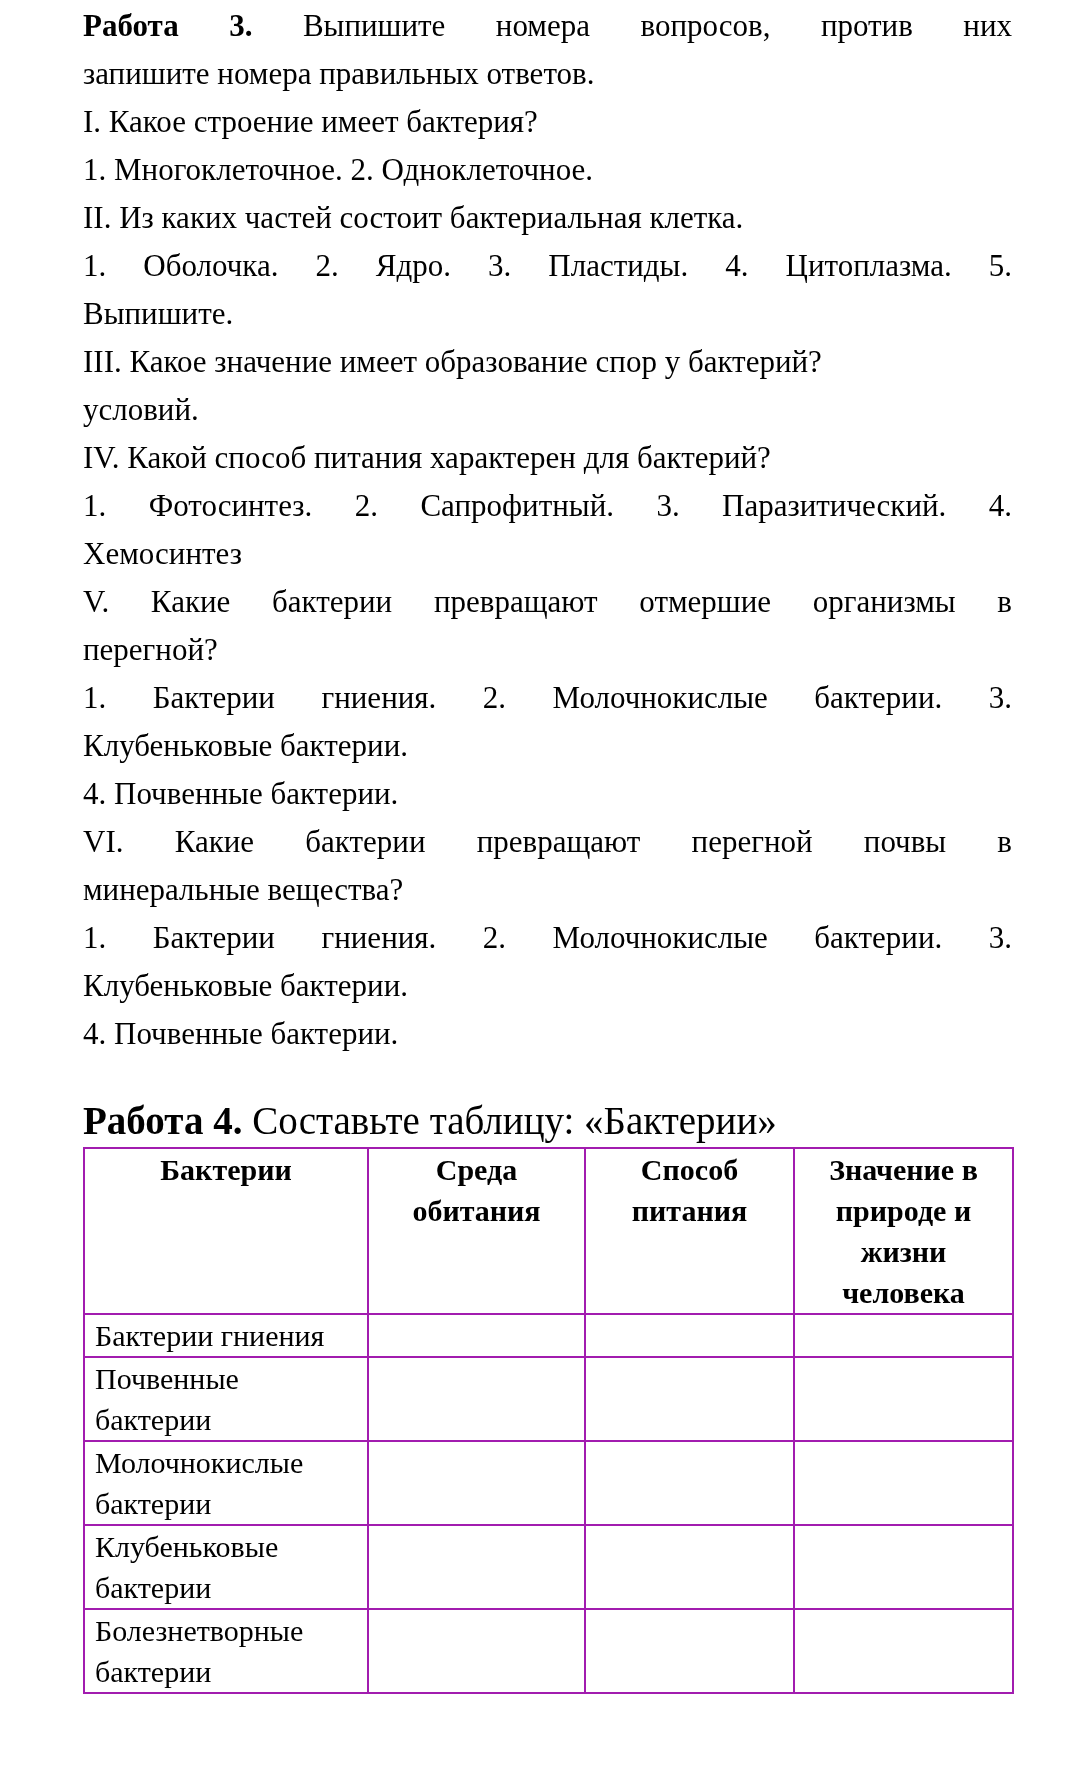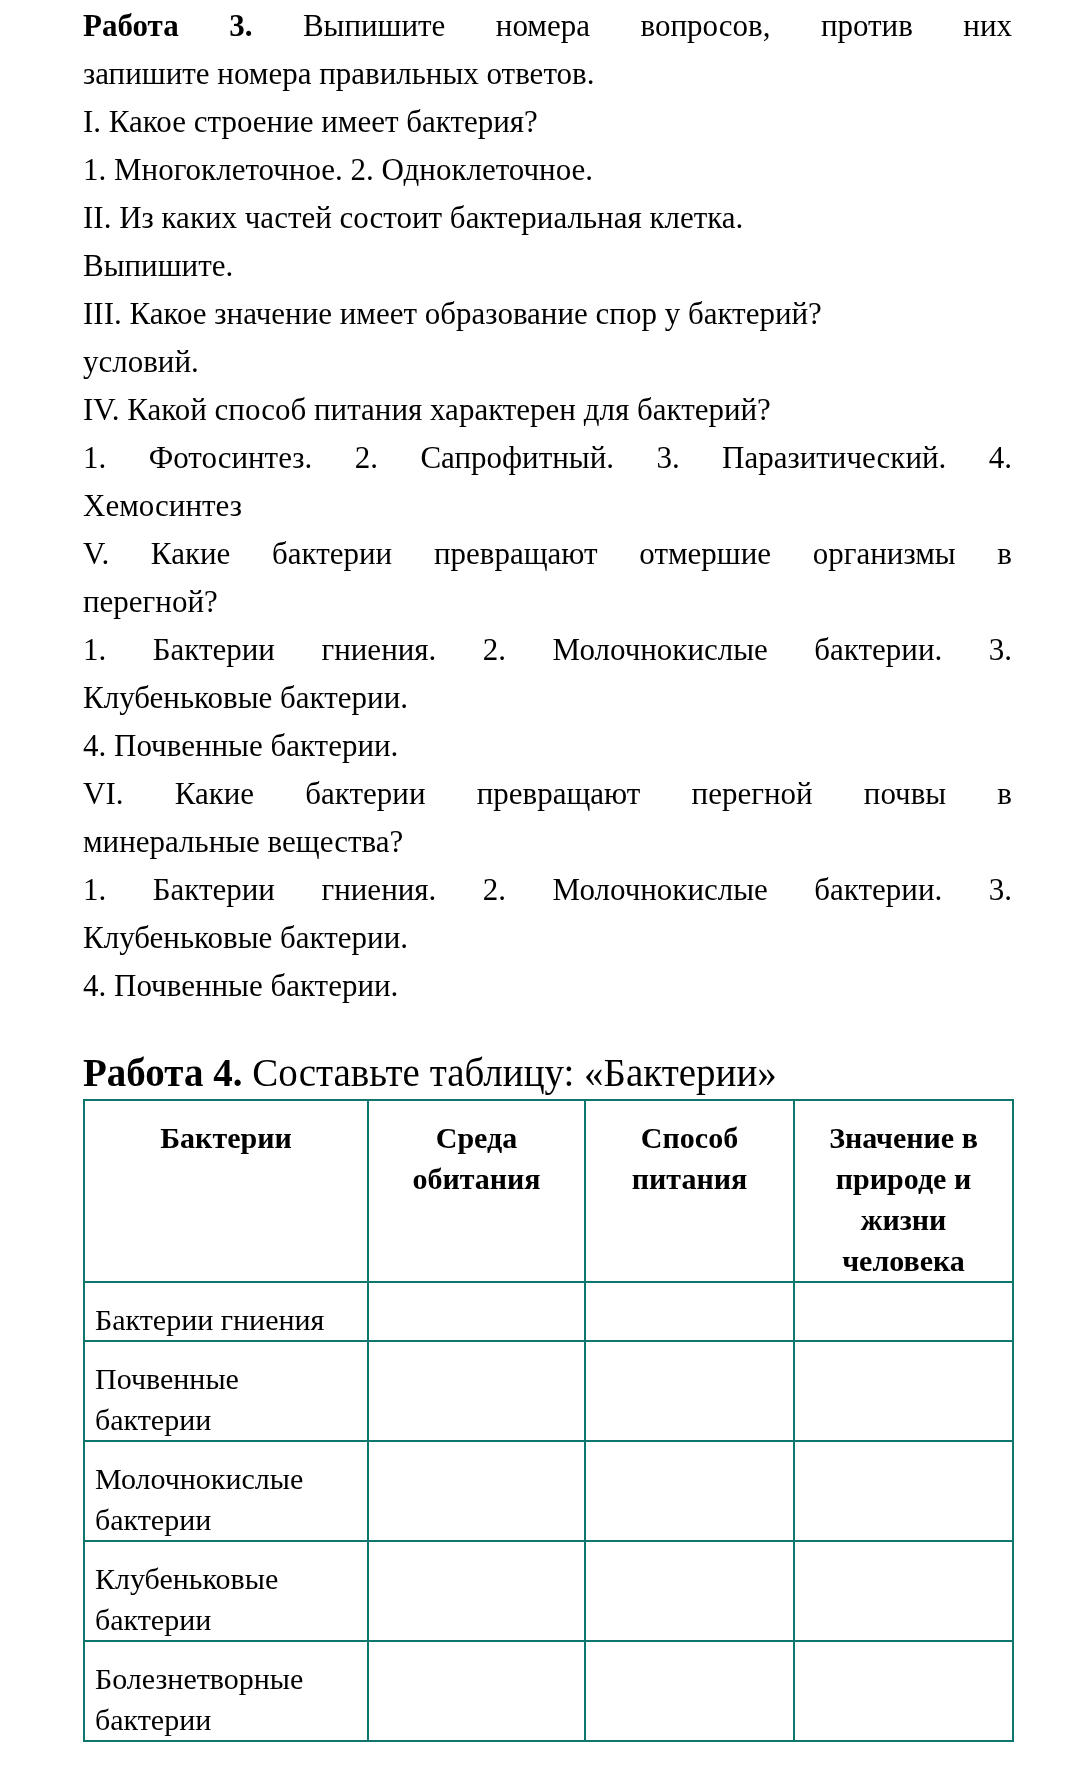--- a/index.html
+++ b/index.html
@@ -49,23 +49,23 @@
   table.bacteria-table {
     margin-top: 3px;
     border-collapse: collapse;
     table-layout: fixed;
     width: 929px;
     font-size: 30px;
     line-height: 41px;
   }
   table.bacteria-table th,
   table.bacteria-table td {
-    border: 2px solid #0f766e;
+    border: 2px solid #a21caf;
     vertical-align: top;
-    padding: 16px 10px 0 10px;
+    padding: 0 10px 0 10px;
     overflow: hidden;
   }
   table.bacteria-table thead th {
     font-weight: bold;
     text-align: center;
     height: 162px;
   }
   table.bacteria-table tbody td {
     text-align: left;
     height: 80px;
@@ -79,20 +79,21 @@
 
 <div class="page">
   <div class="content">
 
     <div class="text-block">
         <div class="line j"><span class="b">Работа 3.</span><span class=""> Выпишите номера вопросов, против них</span></div>
         <div class="line"><span class="">запишите номера правильных ответов.</span></div>
         <div class="line"><span class="">I. Какое строение имеет бактерия?</span></div>
         <div class="line"><span class=" i">1. Многоклеточное. 2. Одноклеточное.</span></div>
         <div class="line"><span class="">II. Из каких частей состоит бактериальная клетка.</span></div>
+        <div class="line j"><span class=" i">1. Оболочка. 2. Ядро. 3. Пластиды. 4. Цитоплазма. 5.</span></div>
         <div class="line"><span class=" i">Выпишите.</span></div>
         <div class="line"><span class="">III. Какое значение имеет образование спор у бактерий?</span></div>
         <div class="line"><span class=" i">условий.</span></div>
         <div class="line"><span class="">IV. Какой способ питания характерен для бактерий?</span></div>
         <div class="line j"><span class=" i">1. Фотосинтез. 2. Сапрофитный. 3. Паразитический. 4.</span></div>
         <div class="line"><span class=" i">Хемосинтез</span></div>
         <div class="line j"><span class="">V. Какие бактерии превращают отмершие организмы в</span></div>
         <div class="line"><span class="">перегной?</span></div>
         <div class="line j"><span class=" i">1. Бактерии гниения. 2. Молочнокислые бактерии. 3.</span></div>
         <div class="line"><span class=" i">Клубеньковые бактерии.</span></div>

